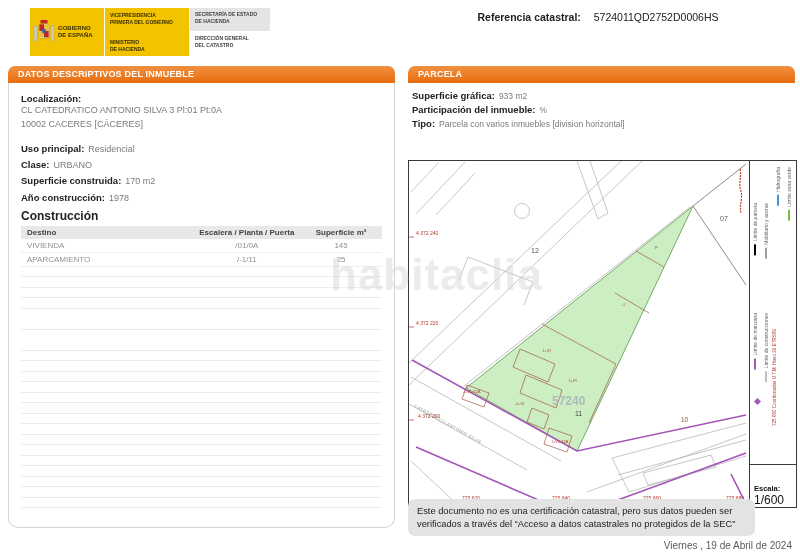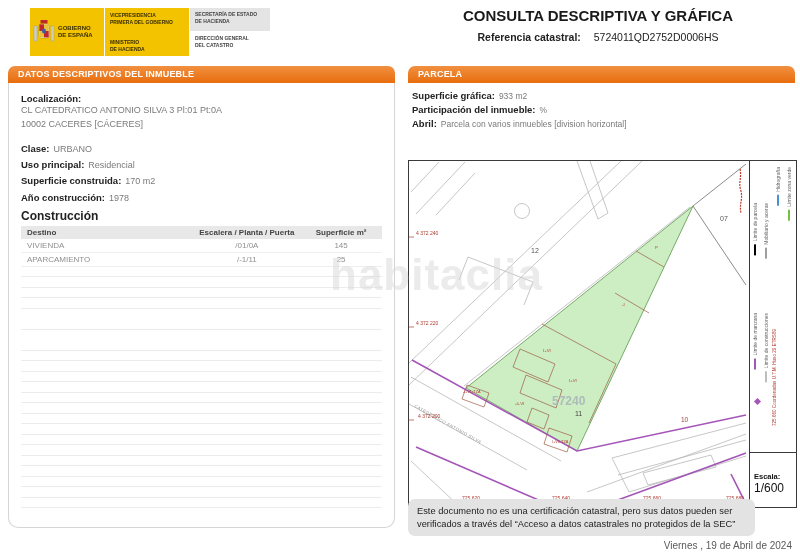--- a/index.html
+++ b/index.html
@@ -56,21 +56,21 @@
   #mapbox{position:absolute;left:408px;top:140px;width:389px;height:348px;box-sizing:border-box;
     border:1px solid #3a3a3a;display:flex;background:#fff;margin-top:20px;}
   #mapsvg{display:block;}
   #legendstrip{position:relative;width:47px;height:100%;border-left:1px solid #3a3a3a;box-sizing:border-box;}
   .vt{position:absolute;writing-mode:vertical-rl;transform:rotate(180deg);font-size:5px;color:#666;white-space:nowrap;}
   .vt .sw{display:inline-block;width:1.5px;height:11px;margin:1px 0 3px 0;}
   .sw0{background:#000;} .sw1{background:#9e9e9e;} .sw2{background:#4a90d9;}
   .sw3{background:#76c043;} .sw4{background:#a455b8;} .sw5{background:#bdbdbd;}
   #utm-note{font-size:4.6px;color:#b03a2e;}
   #purple-diamond{position:absolute;left:5px;top:238px;width:5px;height:5px;background:#a455b8;transform:rotate(45deg);}
-  #escalabox{position:absolute;left:0;right:0;bottom:16px;height:27px;border-top:1px solid #3a3a3a;
+  #escalabox{position:absolute;left:0;right:0;bottom:4px;height:27px;border-top:1px solid #3a3a3a;
     padding:19px 4px;box-sizing:border-box;}
   #escalabox .el{font-size:7.5px;font-weight:bold;color:#111;}
   #escalabox .ev{font-size:12px;color:#111;}
 
   
   #disclaimer{position:absolute;left:408px;top:499px;width:347px;box-sizing:border-box;
     background:#e3e3e3;border-radius:7px;padding:6px 9px;font-size:9.3px;color:#222;line-height:1.35;}
   #datestamp{position:absolute;right:8px;top:540px;font-size:10px;color:#5a5a5a;}
 
   
@@ -108,40 +108,39 @@
     </div>
     <div id="gov-col3">
       <div id="gov-sec">SECRETARÍA DE ESTADO
 DE HACIENDA</div>
       <div id="gov-dir">DIRECCIÓN GENERAL
 DEL CATASTRO</div>
     </div>
   </div>
 
   <div id="titleblock">
-    <div class="titleline">CONSULTA DESCRIPTIVA Y GRÁFICA</div>
     <div id="refline">
       <span class="lbl">Referencia catastral:</span>
       <span class="val">5724011QD2752D0006HS</span>
     </div>
   </div>
 
   <div id="banner-left" class="banner">DATOS DESCRIPTIVOS DEL INMUEBLE</div>
   <div id="banner-right" class="banner">PARCELA</div>
 
   <div id="leftbox">
     <div class="h-bold">Localización:</div>
     <div class="addr">CL CATEDRATICO ANTONIO SILVA 3 Pl:01 Pt:0A</div>
     <div class="addr">10002 CACERES [CÁCERES]</div>
     <div style="height:9px"></div>
     <div class="fieldrow">
+      <span class="lbl">Uso principal:</span><span class="val">Residencial</span>
+    </div>
+    <div class="fieldrow">
       <span class="lbl">Clase:</span><span class="val">URBANO</span>
-    </div>
-    <div class="fieldrow">
-      <span class="lbl">Uso principal:</span><span class="val">Residencial</span>
     </div>
     <div class="fieldrow">
       <span class="lbl">Superficie construida:</span><span class="val">170 m2</span>
     </div>
     <div class="fieldrow">
       <span class="lbl">Año construcción:</span><span class="val">1978</span>
     </div>
     <div id="construccion-title">Construcción</div>
     <div id="ctable">
       <div class="thead">
@@ -164,21 +163,21 @@
   </div>
 
   <div id="parcela-fields">
     <div class="fieldrow">
       <span class="lbl">Superficie gráfica:</span><span class="val">933 m2</span>
     </div>
     <div class="fieldrow">
       <span class="lbl">Participación del inmueble:</span><span class="val">%</span>
     </div>
     <div class="fieldrow">
-      <span class="lbl">Abril:</span><span class="val">Parcela con varios inmuebles [division horizontal]</span>
+      <span class="lbl">Tipo:</span><span class="val">Parcela con varios inmuebles [division horizontal]</span>
     </div>
   </div>
 
   <div id="mapbox">
     <svg id="mapsvg" width="340" height="346" viewBox="0 0 340 346">
       <rect x="0" y="0" width="340" height="346" fill="#ffffff"></rect>
 
       <g stroke="#b8b8b8" stroke-width="0.8" fill="none">
         <path d="M212,0 L0,202"></path>
         <path d="M233,0 L0,224"></path>

